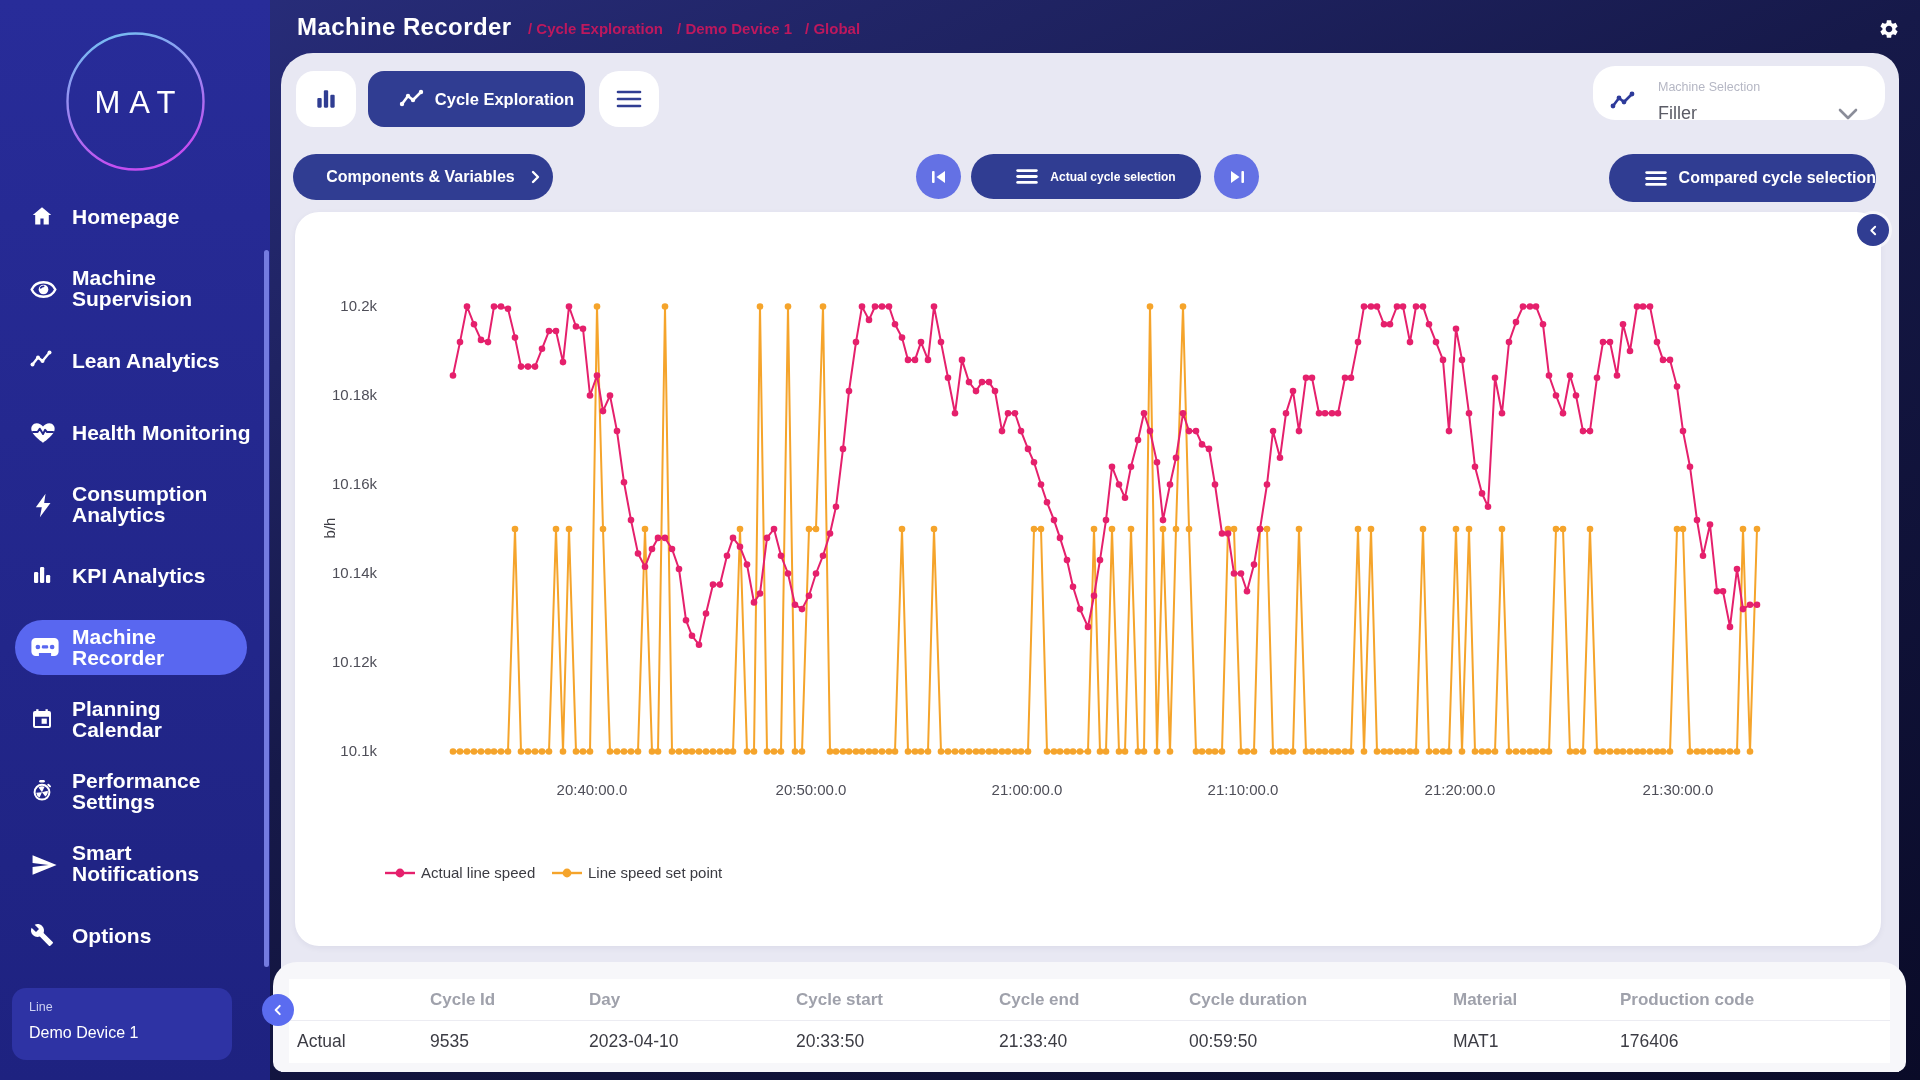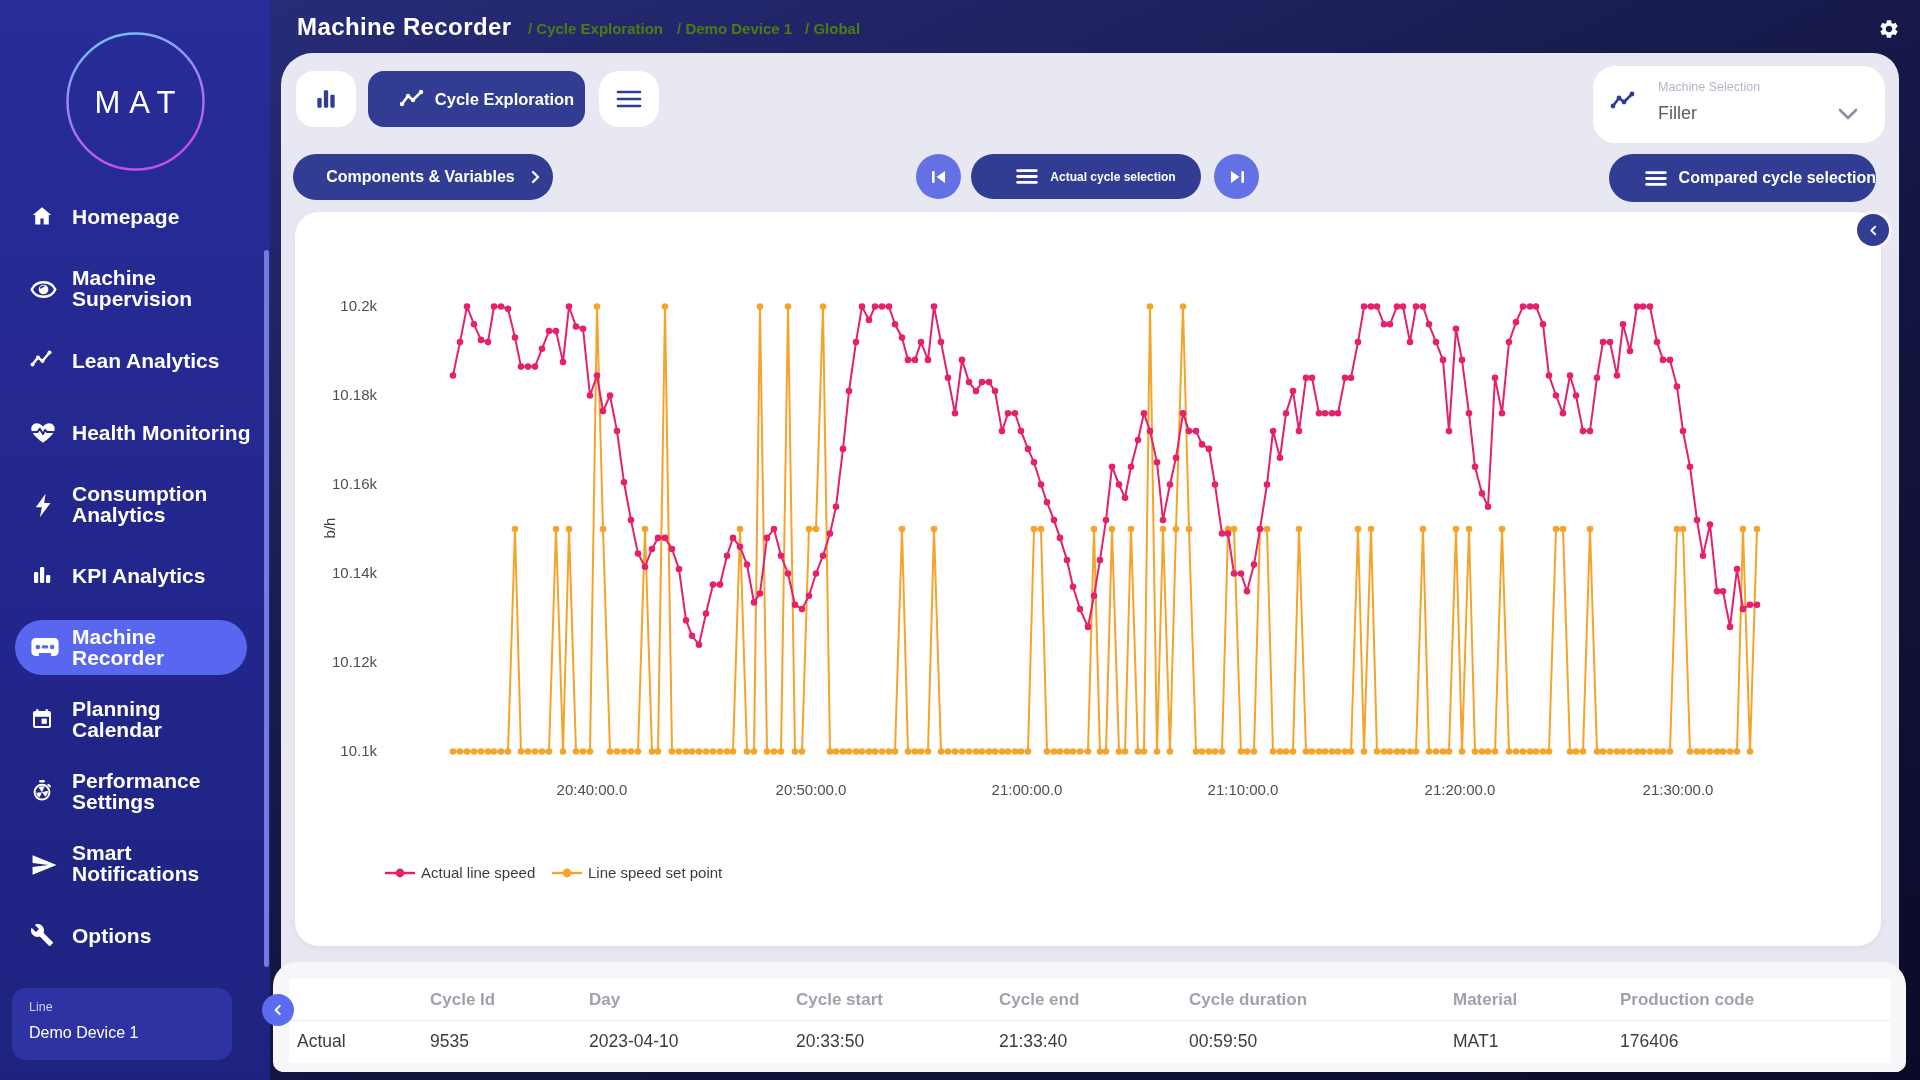--- a/index.html
+++ b/index.html
@@ -16,32 +16,32 @@
 .nav-item .ico { position:absolute; left:30px; top:50%; transform:translateY(-50%); width:24px; height:24px; }
 #nav-pill { left:15px; top:620px; width:232px; height:55px; background:#5967f0; border-radius:28px; }
 #scrollbar { left:264px; top:250px; width:5px; height:717px; background:#747be0; border-radius:3px; }
 #line-card { left:12px; top:988px; width:220px; height:72px; background:#2e33a4; border-radius:14px; color:#fff; }
 #line-card .t1 { position:absolute; left:17px; top:12px; font-size:12.5px; color:#cdd1f2; }
 #line-card .t2 { position:absolute; left:17px; top:36px; font-size:16px; }
 #collapse-left { left:262px; top:994px; width:32px; height:32px; border-radius:50%; background:#5b6cf0; z-index:30; }
 
 
 #title { left:297px; top:13px; color:#fff; font-size:24px; font-weight:bold; letter-spacing:0.4px; }
-#crumbs { left:528px; top:20px; color:#4d7c0f; font-size:15px; font-weight:600; }
+#crumbs { left:528px; top:20px; color:#be185d; font-size:15px; font-weight:600; }
 #gear { left:1878px; top:18px; width:22px; height:22px; }
 
 
 #panel { left:281px; top:53px; width:1618px; height:1019px; background:#e8e8f3; border-radius:32px 26px 0 0; }
 
 
 .btn-dark { background:#303d92; color:#fff; font-weight:bold;padding-left:20px; }
 #btn-chart { left:296px; top:71px; width:60px; height:56px; background:#fff; border-radius:18px; }
 #btn-cycle { left:368px; top:71px; width:217px; height:56px; border-radius:16px; font-size:16.5px; }
 #btn-menu { left:599px; top:71px; width:60px; height:56px; background:#fff; border-radius:20px; }
-#sel-card { left:1593px; top:66px; width:292px; height:77px; background:#fff; border-radius:22px; }
+#sel-card { left:1593px; top:66px; width:292px; height:54px; background:#fff; border-radius:22px; }
 #sel-card .lab { position:absolute; left:65px; top:14px; font-size:12.5px; color:#b5b7c4; }
 #sel-card .val { position:absolute; left:65px; top:37px; font-size:18px; color:#5b5c66; }
 
 
 #btn-comp { left:293px; top:154px; width:260px; height:46px; border-radius:23px; font-size:16px; }
 #btn-prev { left:916px; top:154px; width:45px; height:45px; border-radius:50%; background:#6471e4; }
 #btn-actual { left:971px; top:154px; width:230px; height:45px; border-radius:23px; font-size:12px; }
 #btn-next { left:1214px; top:154px; width:45px; height:45px; border-radius:50%; background:#6471e4; }
 #btn-compared { left:1609px; top:154px; width:267px; height:48px; border-radius:24px; font-size:16px;justify-content:flex-end; }
 

